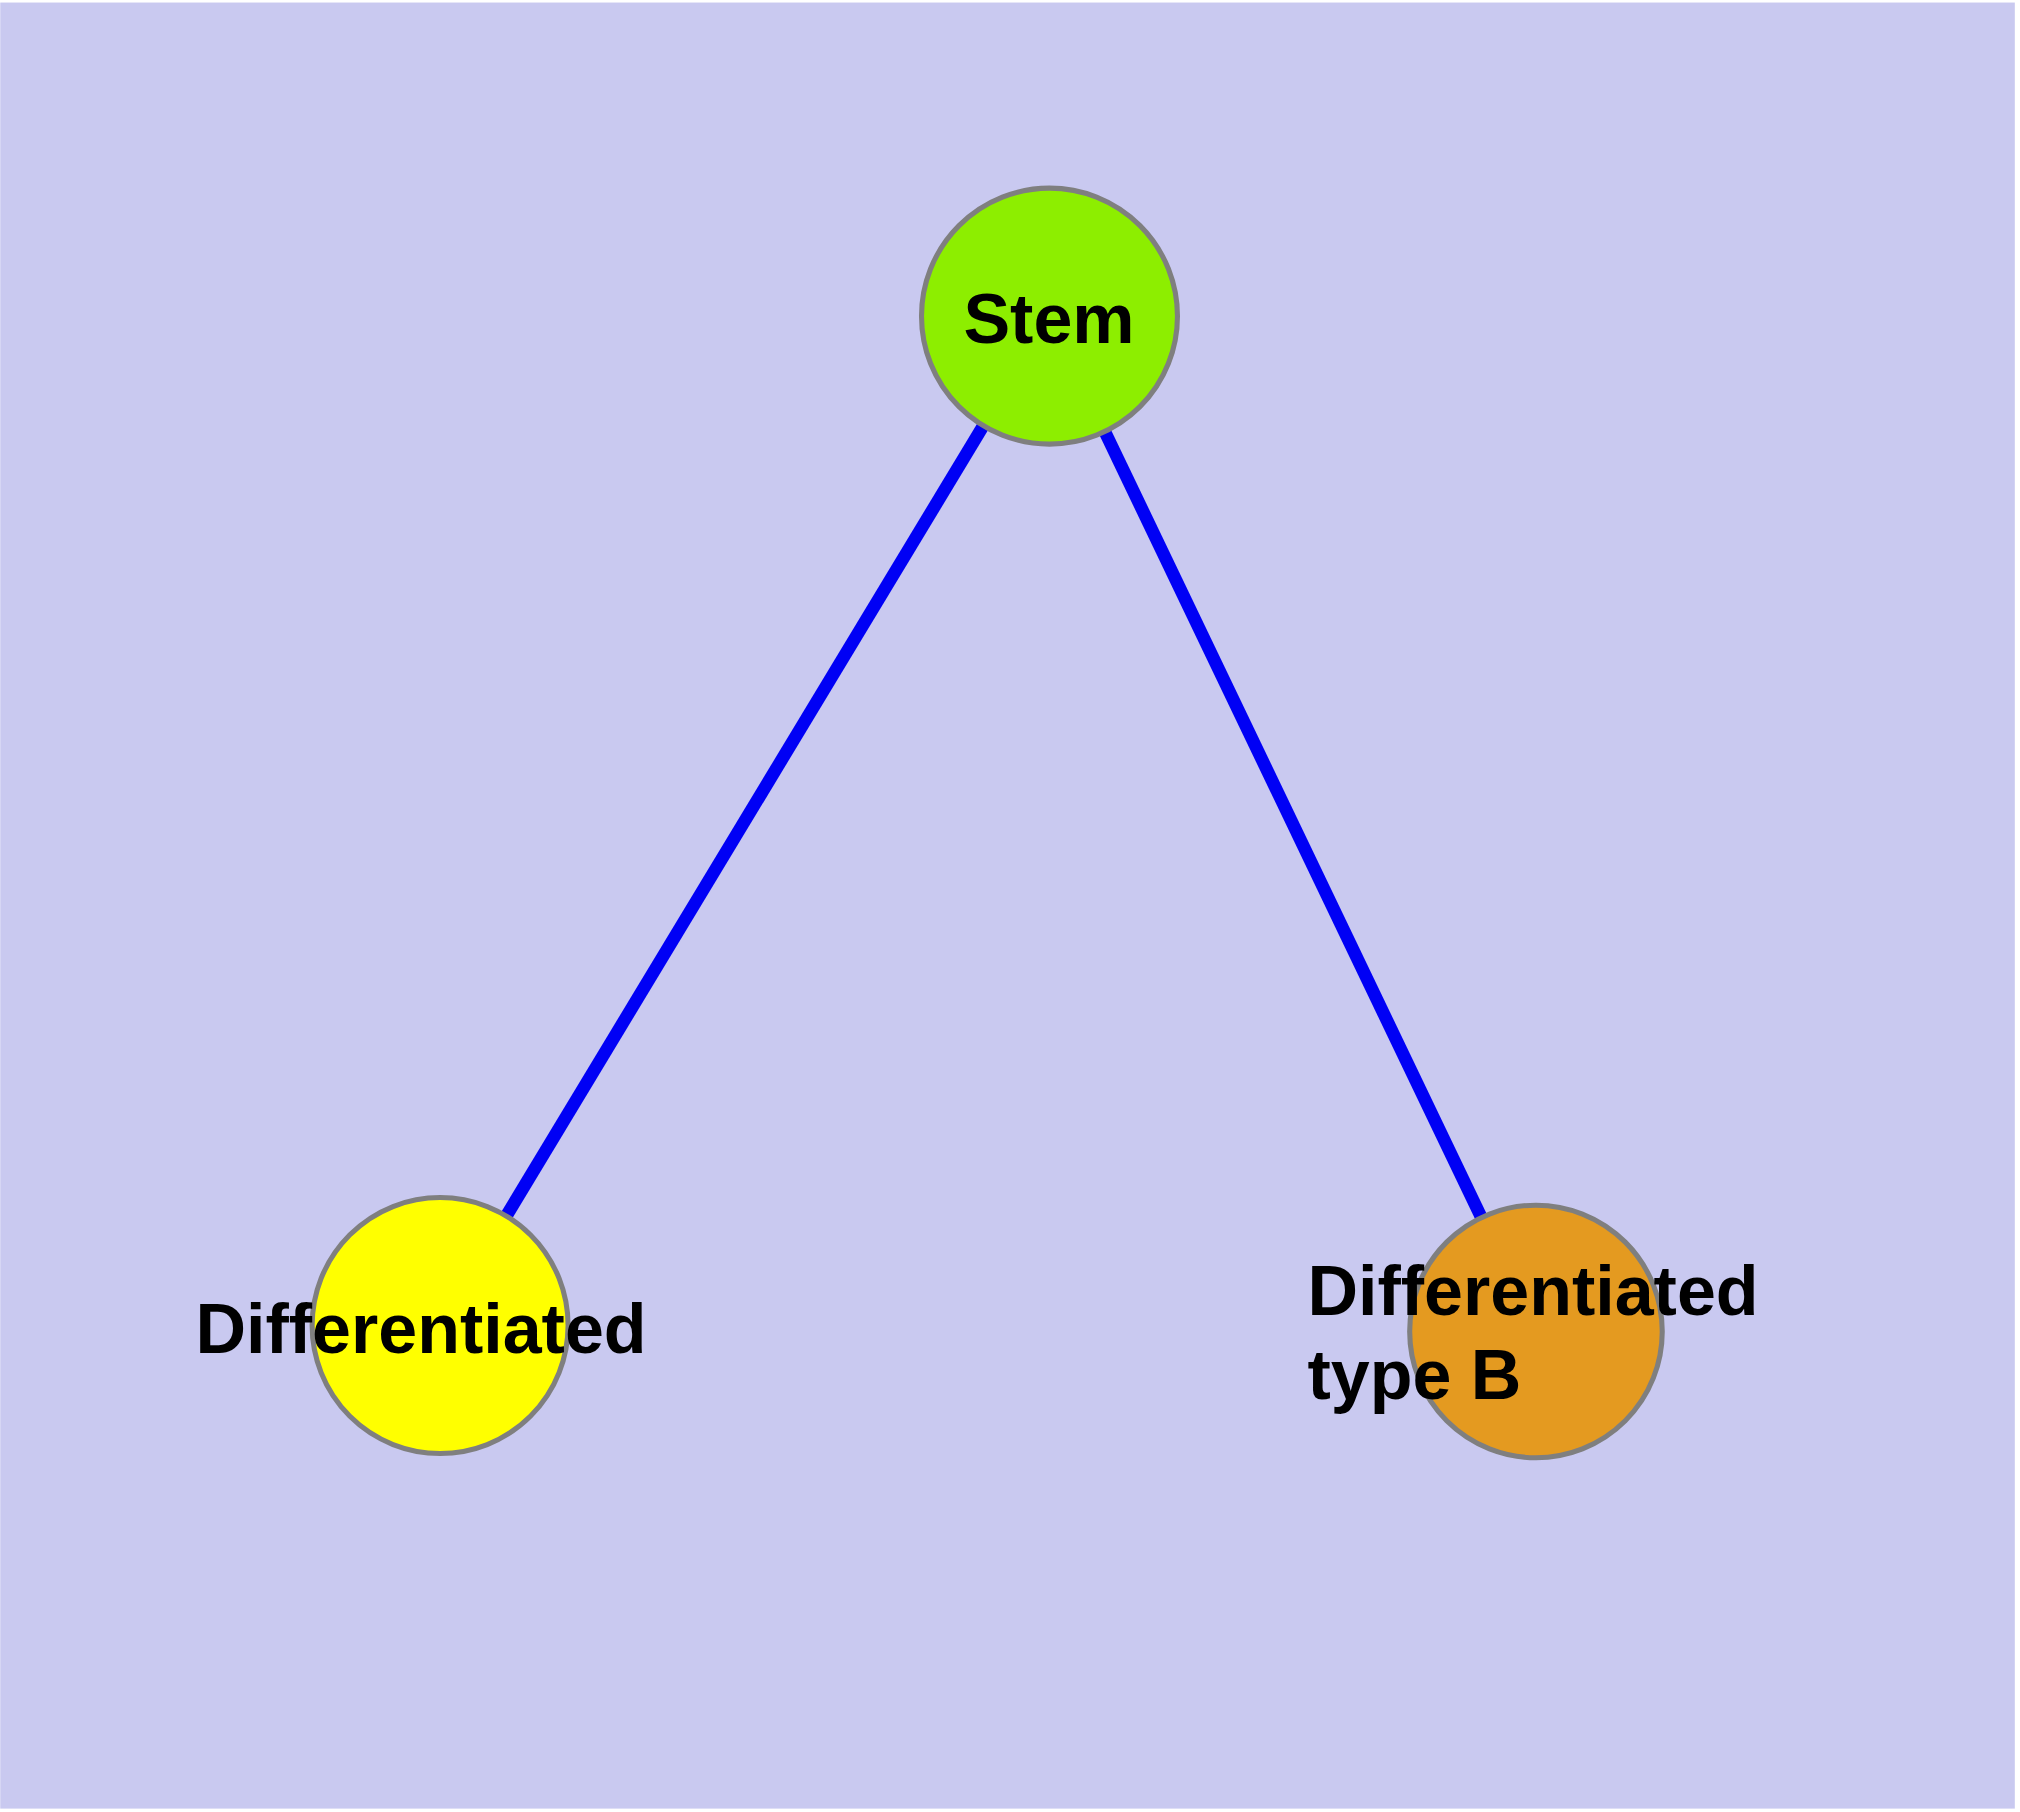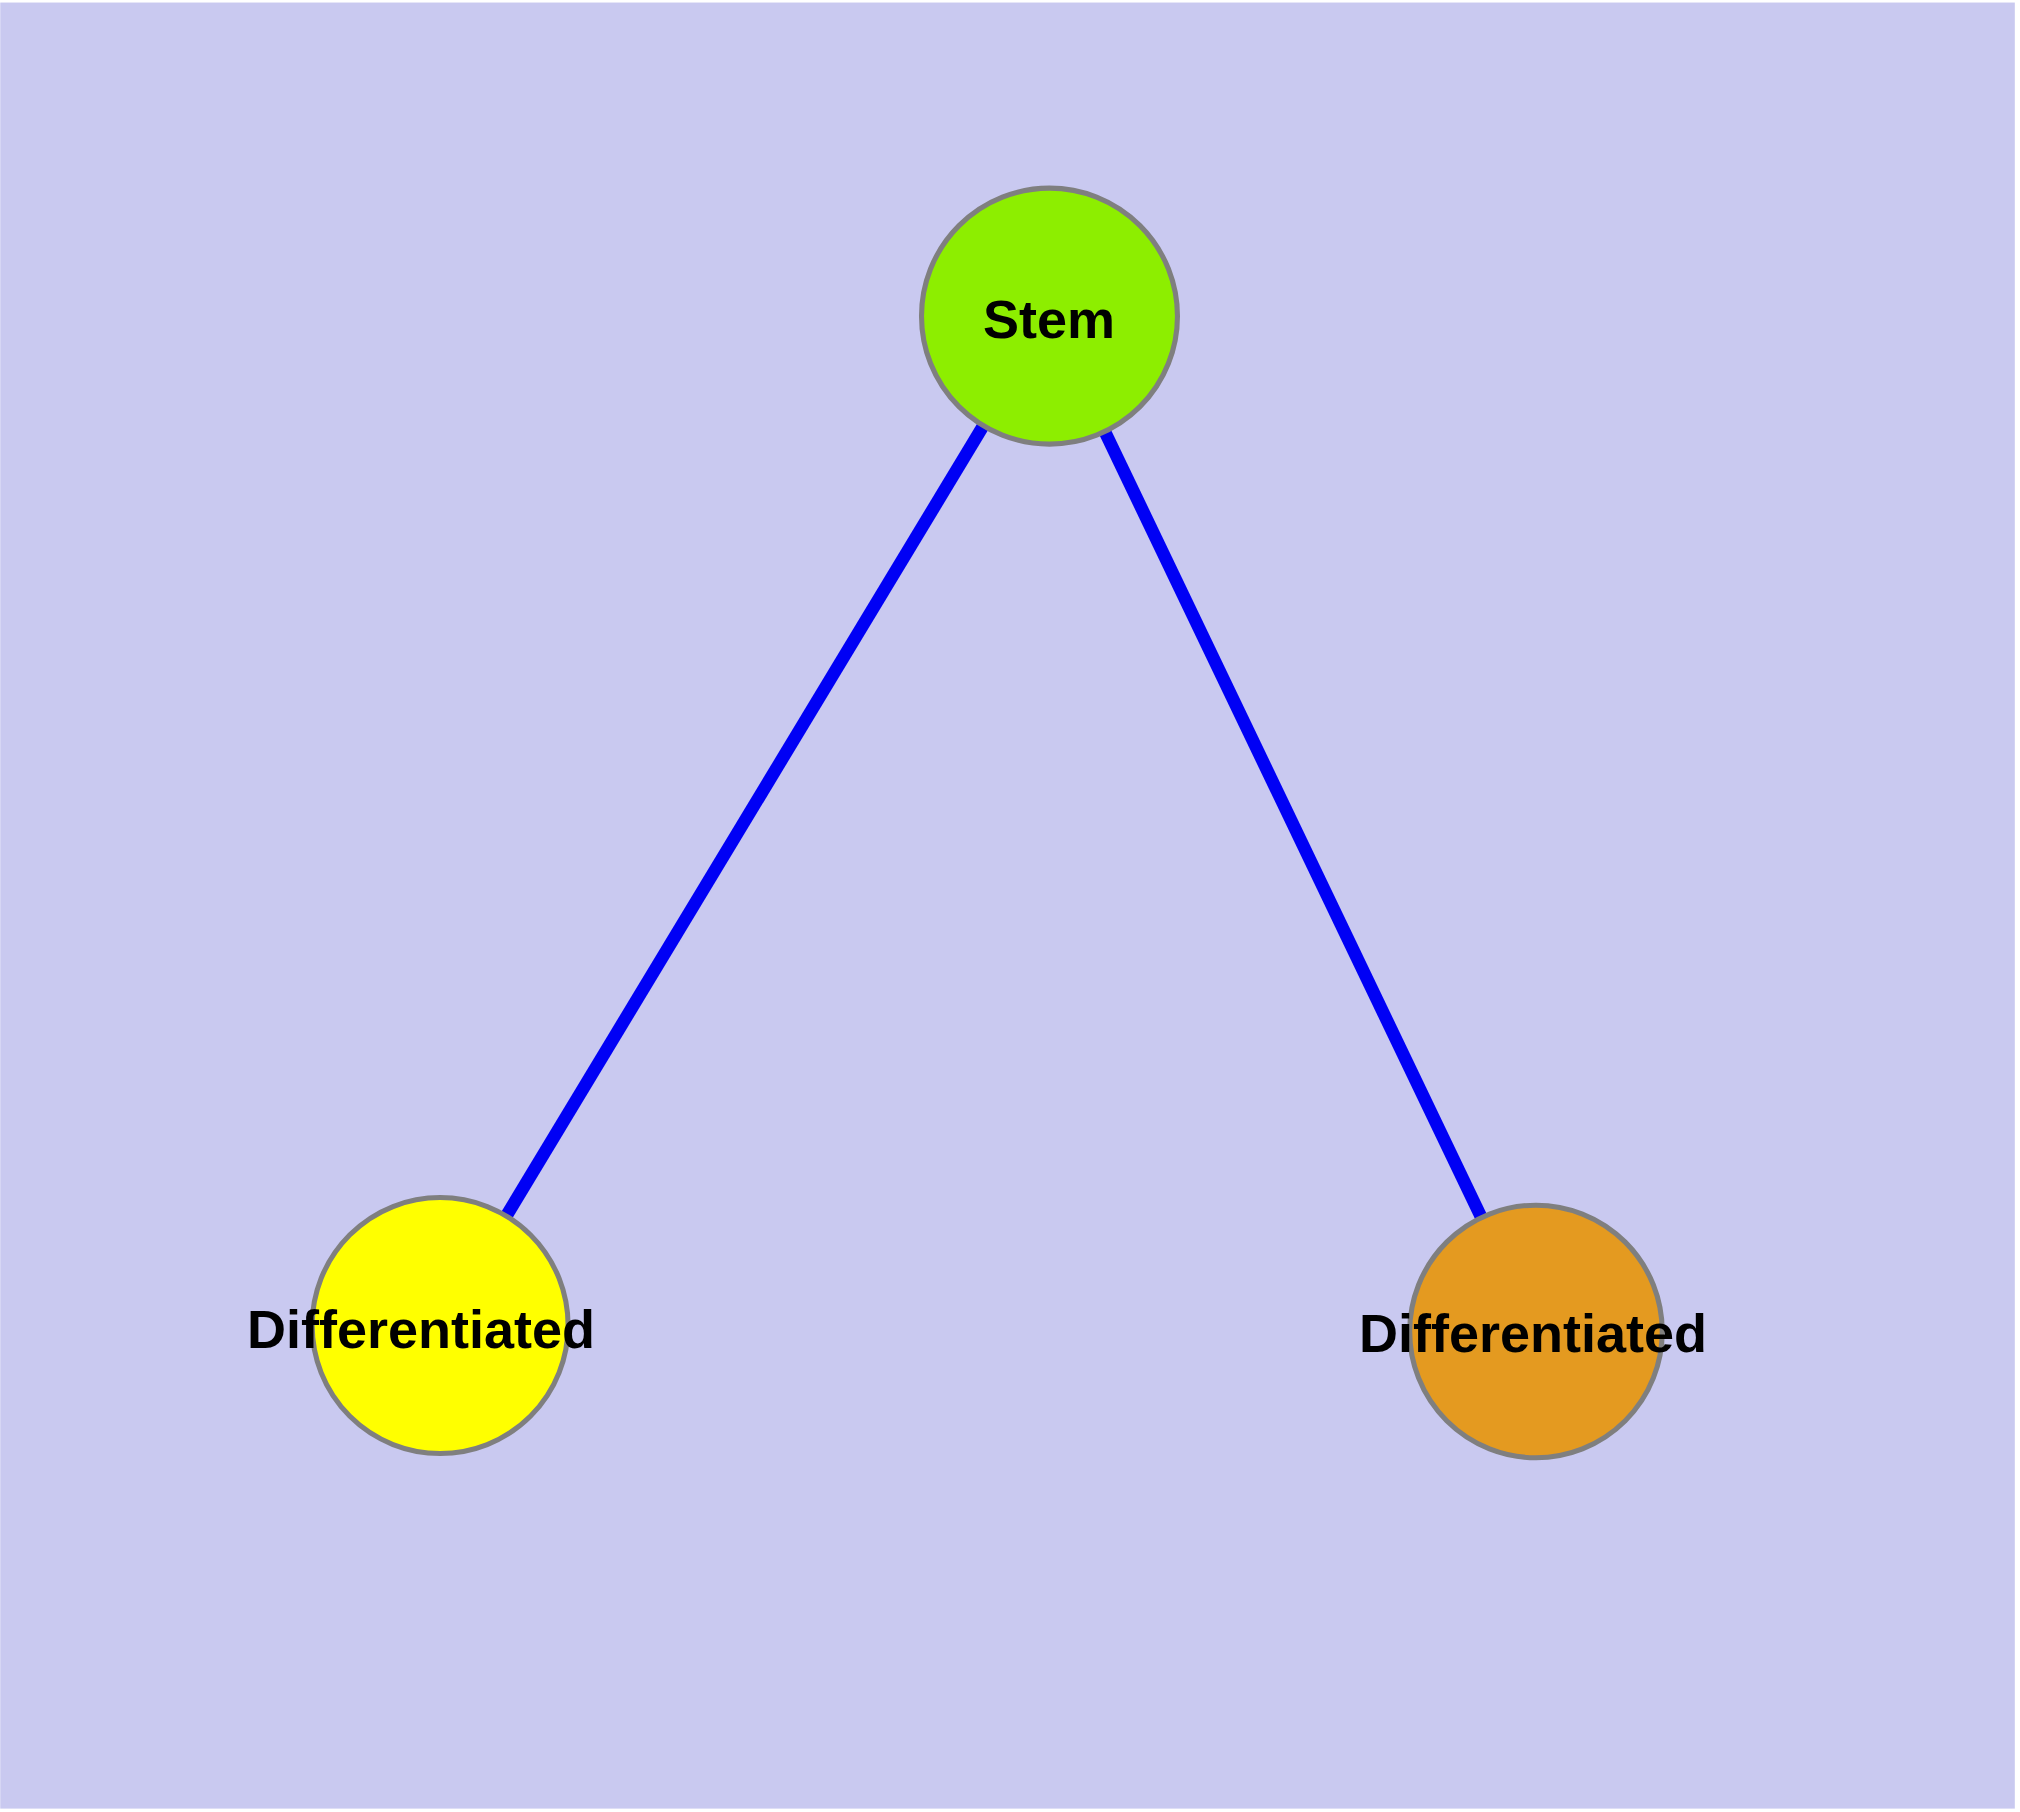--- a/index.html
+++ b/index.html
@@ -15,21 +15,21 @@
     position: absolute;
     left: 0;
     top: 0;
     display: block;
   }
   .node-label {
     position: absolute;
     transform: translate(-50%, -50%);
     text-align: left;
     font-weight: bold;
-    font-size: 54px;
+    font-size: 70px;
     line-height: 1.2;
     white-space: nowrap;
     color: #000000;
   }
   .label-line:empty { display: none; }
 </style>
 </head>
 <body>
 
 <svg id="graph-svg" width="2021" height="1812" viewBox="0 0 2384 2138">
@@ -49,14 +49,15 @@
   <div class="label-line">Stem</div>
 
 </div>
 
 <div class="node-label" id="label-1" style="left: 421px; top: 1329px; color: rgb(0, 0, 0);">
   <div class="label-line">Differentiated</div>
 </div>
 
 <div class="node-label" id="label-2" style="left: 1533px; top: 1333px; color: rgb(0, 0, 0);">
   <div class="label-line">Differentiated</div>
+  <div class="label-line">type B</div>
 </div>
 
 
 </body></html>

